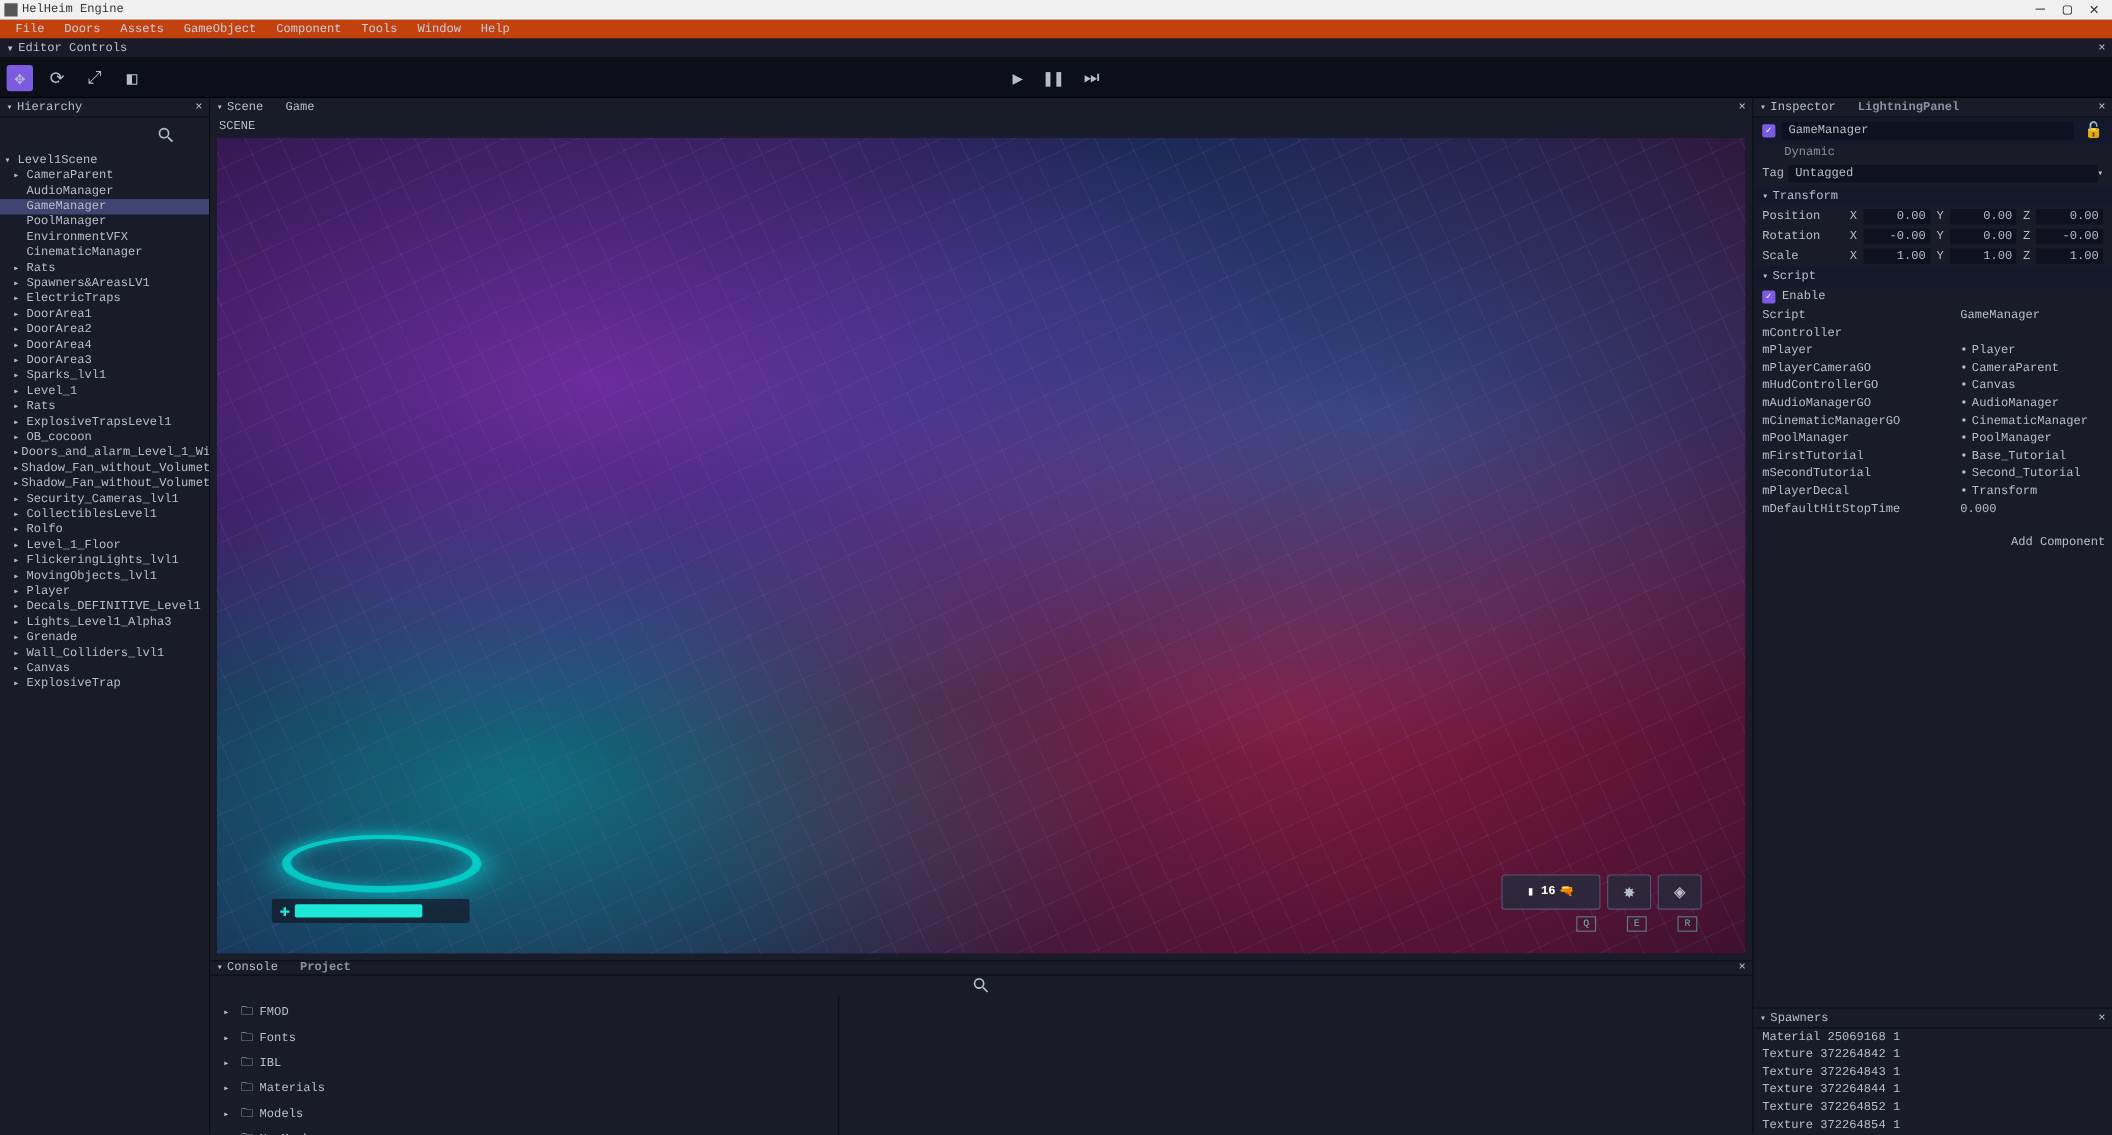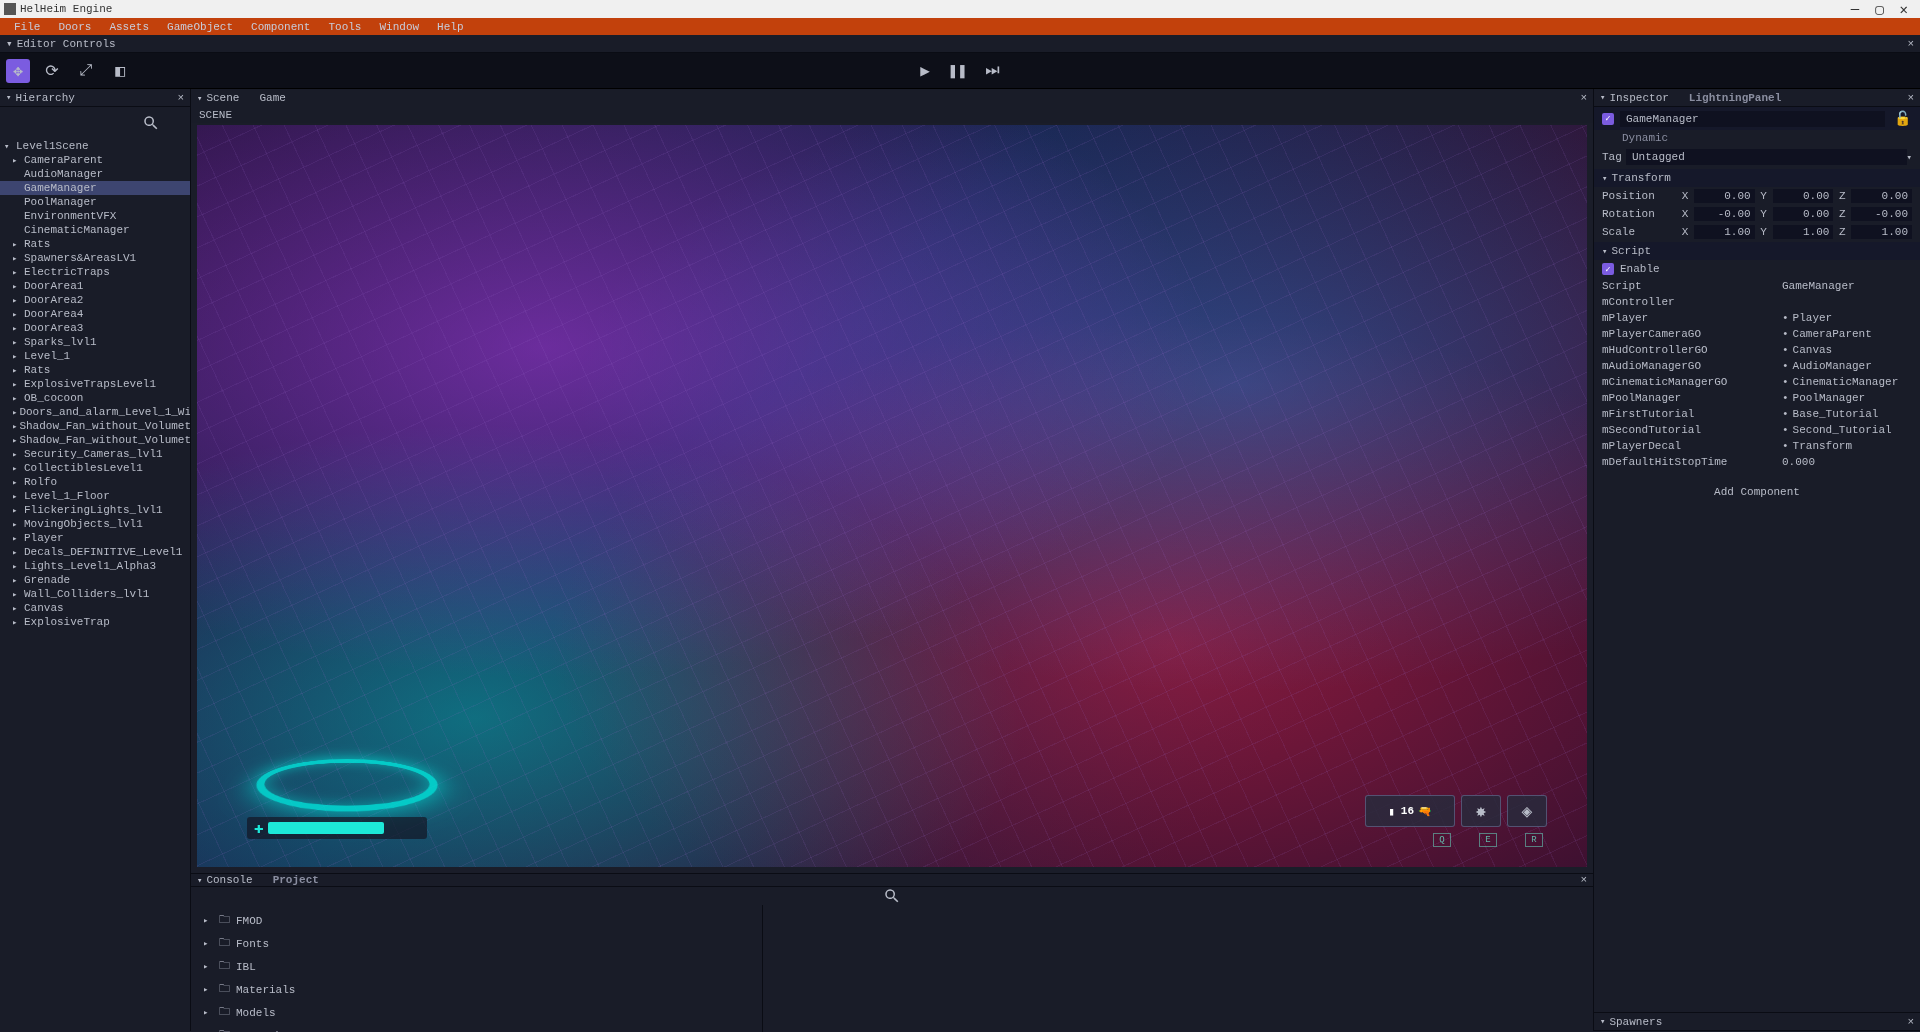--- a/index.html
+++ b/index.html
@@ -100,21 +100,21 @@
 .insp-tag .dd { margin-left: auto; font-size: 9px; }
 .insp-section { padding: 3px 8px; display: flex; align-items: center; background: #15182a; margin-top: 1px; }
 .insp-section .caret { font-size: 9px; margin-right: 4px; }
 .xyz-row { display: flex; padding: 2px 8px; align-items: center; gap: 4px; }
 .xyz-row .lbl { width: 74px; }
 .xyz-row .ax { width: 10px; text-align: center; }
 .xyz-row .num { flex: 1; text-align: right; background: #0f1120; padding: 1px 4px; }
 .script-row { display: flex; padding: 2px 8px; }
 .script-row .k { width: 180px; }
 .script-row .bullet { margin-right: 4px; }
-.add-comp { text-align: center; padding: 6px; margin-top: 10px; cursor: pointer; }
+.add-comp { text-align: right; padding: 6px; margin-top: 10px; cursor: pointer; }
 
 
 .resource-panel { border-top: 1px solid #0a0c14; }
 .res-line { padding: 2px 8px; }
 
 svg { fill: currentColor; }
 </style>
 </head>
 <body>
 
@@ -519,16 +519,24 @@
     <div class="add-comp">Add Component</div>
 
     <div style="flex:1"></div>
 
     <div class="resource-panel">
       <div class="panel-header">
         <span class="caret">▾</span>
         <span>Spawners</span>
         <span class="close">×</span>
       </div>
+      <div id="resource-lines">
+          <div class="res-line">Material 25069168 1</div>
+          <div class="res-line">Texture 372264842 1</div>
+          <div class="res-line">Texture 372264843 1</div>
+          <div class="res-line">Texture 372264844 1</div>
+          <div class="res-line">Texture 372264852 1</div>
+          <div class="res-line">Texture 372264854 1</div>
+        </div>
     </div>
   </div>
 
 </div>
 
 </body></html>

